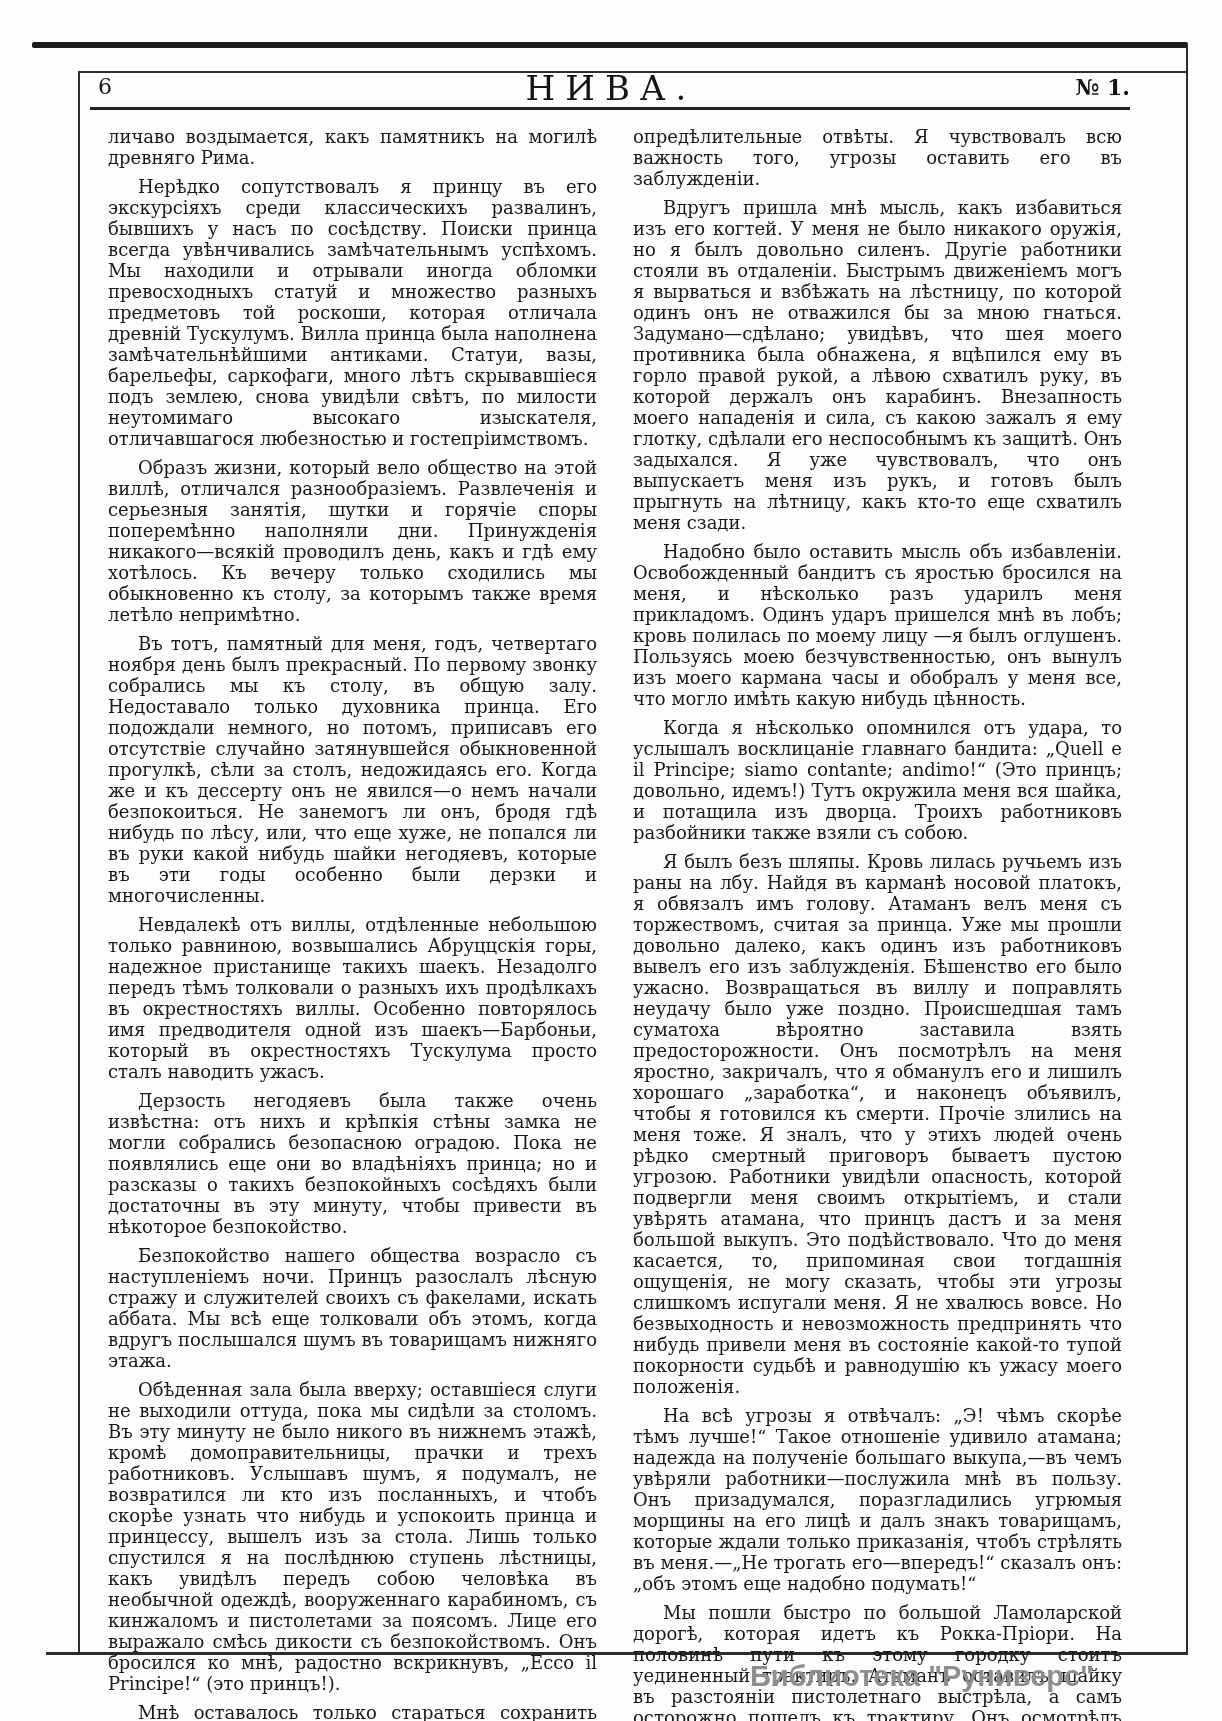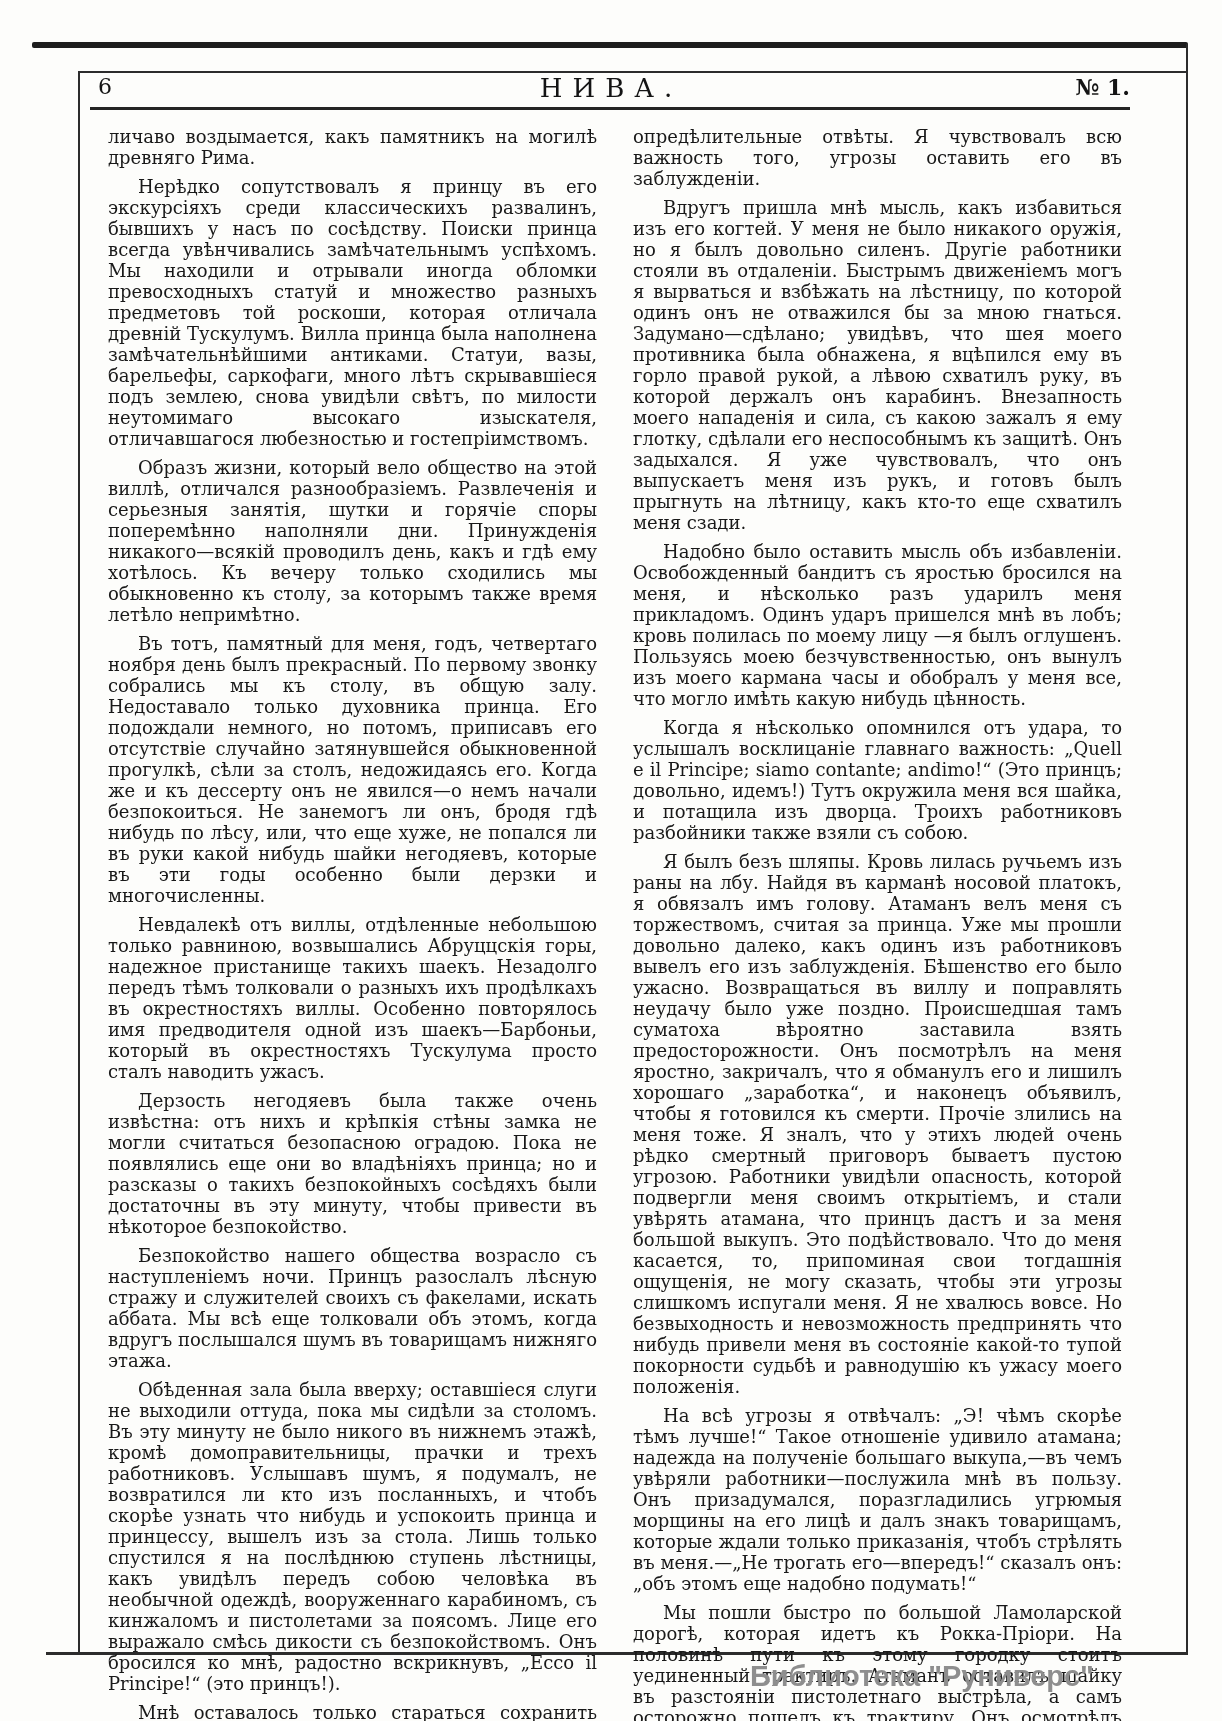--- a/index.html
+++ b/index.html
@@ -47,21 +47,21 @@
     width: 1040px; height: 3px; background: #242424;
   }
   
   .page-number {
     position: absolute; left: 98px; top: 74px;
     font-size: 22px; line-height: 26px; color: #141414;
   }
   .masthead {
     position: absolute; left: 0; top: 74px; width: 1222px;
     text-align: center;
-    font-size: 26px; line-height: 28px;
+    font-size: 34px; line-height: 28px;
     letter-spacing: 10px;
     color: #141414;
   }
   .issue-number {
     position: absolute; left: 990px; top: 74px; width: 140px;
     text-align: right;
     font-size: 22px; line-height: 26px;
     font-weight: bold;
     color: #141414;
   }
@@ -107,31 +107,31 @@
   <div class="masthead">НИВА.</div>
   <div class="issue-number">№ 1.</div>
   <div class="header-rule"></div>
 
   <div class="col col-left">
     <p class="cont">личаво воздымается, какъ памятникъ на могилѣ древняго Рима.</p>
     <p>Нерѣдко сопутствовалъ я принцу въ его экскурсіяхъ среди классическихъ развалинъ, бывшихъ у насъ по сосѣдству. Поиски принца всегда увѣнчивались замѣчательнымъ успѣхомъ. Мы находили и отрывали иногда обломки превосходныхъ статуй и множество разныхъ предметовъ той роскоши, которая отличала древній Тускулумъ. Вилла принца была наполнена замѣчательнѣйшими антиками. Статуи, вазы, барельефы, саркофаги, много лѣтъ скрывавшіеся подъ землею, снова увидѣли свѣтъ, по милости неутомимаго высокаго изыскателя, отличавшагося любезностью и гостепріимствомъ.</p>
     <p>Образъ жизни, который вело общество на этой виллѣ, отличался разнообразіемъ. Развлеченія и серьезныя занятія, шутки и горячіе споры поперемѣнно наполняли дни. Принужденія никакого—всякій проводилъ день, какъ и гдѣ ему хотѣлось. Къ вечеру только сходились мы обыкновенно къ столу, за которымъ также время летѣло непримѣтно.</p>
     <p>Въ тотъ, памятный для меня, годъ, четвертаго ноября день былъ прекрасный. По первому звонку собрались мы къ столу, въ общую залу. Недоставало только духовника принца. Его подождали немного, но потомъ, приписавъ его отсутствіе случайно затянувшейся обыкновенной прогулкѣ, сѣли за столъ, недожидаясь его. Когда же и къ дессерту онъ не явился—о немъ начали безпокоиться. Не занемогъ ли онъ, бродя гдѣ нибудь по лѣсу, или, что еще хуже, не попался ли въ руки какой нибудь шайки негодяевъ, которые въ эти годы особенно были дерзки и многочисленны.</p>
     <p>Невдалекѣ отъ виллы, отдѣленные небольшою только равниною, возвышались Абруццскія горы, надежное пристанище такихъ шаекъ. Незадолго передъ тѣмъ толковали о разныхъ ихъ продѣлкахъ въ окрестностяхъ виллы. Особенно повторялось имя предводителя одной изъ шаекъ—Барбоньи, который въ окрестностяхъ Тускулума просто сталъ наводить ужасъ.</p>
-    <p>Дерзость негодяевъ была также очень извѣстна: отъ нихъ и крѣпкія стѣны замка не могли считаться безопасною оградою. Пока не появлялись еще они во владѣніяхъ принца; но и разсказы о такихъ безпокойныхъ сосѣдяхъ были достаточны въ эту минуту, чтобы привести въ нѣкоторое безпокойство.</p>
+    <p>Дерзость негодяевъ была также очень извѣстна: отъ нихъ и крѣпкія стѣны замка не могли собрались безопасною оградою. Пока не появлялись еще они во владѣніяхъ принца; но и разсказы о такихъ безпокойныхъ сосѣдяхъ были достаточны въ эту минуту, чтобы привести въ нѣкоторое безпокойство.</p>
     <p>Безпокойство нашего общества возрасло съ наступленіемъ ночи. Принцъ разослалъ лѣсную стражу и служителей своихъ съ факелами, искать аббата. Мы всѣ еще толковали объ этомъ, когда вдругъ послышался шумъ въ товарищамъ нижняго этажа.</p>
     <p>Обѣденная зала была вверху; оставшіеся слуги не выходили оттуда, пока мы сидѣли за столомъ. Въ эту минуту не было никого въ нижнемъ этажѣ, кромѣ домоправительницы, прачки и трехъ работниковъ. Услышавъ шумъ, я подумалъ, не возвратился ли кто изъ посланныхъ, и чтобъ скорѣе узнать что нибудь и успокоить принца и принцессу, вышелъ изъ за стола. Лишь только спустился я на послѣднюю ступень лѣстницы, какъ увидѣлъ передъ собою человѣка въ необычной одеждѣ, вооруженнаго карабиномъ, съ кинжаломъ и пистолетами за поясомъ. Лице его выражало смѣсь дикости съ безпокойствомъ. Онъ бросился ко мнѣ, радостно вскрикнувъ, „Ecco il Principe!“ (это принцъ!).</p>
     <p>Мнѣ оставалось только стараться сохранить хладнокровіе и присутствіе духа. Въ концѣ корридора, увидѣлъ я еще нѣсколько человѣкъ, также странно одѣтыхъ и вооруженныхъ, какъ и тотъ, который меня схватилъ. Они стерегли женщинъ и работниковъ. Негодяй, державшій меня за воротъ, нѣсколько разъ, нетерпѣливо повторялъ вопросъ—принцъ я, или нѣтъ. Ему видимо хотѣлось захватить самаго принца, и требовать потомъ большой выкупъ. Онъ разсердился, получая отъ меня не-</p>
   </div>
 
   <div class="col col-right">
     <p class="cont">опредѣлительные отвѣты. Я чувствовалъ всю важность того, угрозы оставить его въ заблужденіи.</p>
     <p>Вдругъ пришла мнѣ мысль, какъ избавиться изъ его когтей. У меня не было никакого оружія, но я былъ довольно силенъ. Другіе работники стояли въ отдаленіи. Быстрымъ движеніемъ могъ я вырваться и взбѣжать на лѣстницу, по которой одинъ онъ не отважился бы за мною гнаться. Задумано—сдѣлано; увидѣвъ, что шея моего противника была обнажена, я вцѣпился ему въ горло правой рукой, а лѣвою схватилъ руку, въ которой держалъ онъ карабинъ. Внезапность моего нападенія и сила, съ какою зажалъ я ему глотку, сдѣлали его неспособнымъ къ защитѣ. Онъ задыхался. Я уже чувствовалъ, что онъ выпускаетъ меня изъ рукъ, и готовъ былъ прыгнуть на лѣтницу, какъ кто-то еще схватилъ меня сзади.</p>
     <p>Надобно было оставить мысль объ избавленіи. Освобожденный бандитъ съ яростью бросился на меня, и нѣсколько разъ ударилъ меня прикладомъ. Одинъ ударъ пришелся мнѣ въ лобъ; кровь полилась по моему лицу —я былъ оглушенъ. Пользуясь моею безчувственностью, онъ вынулъ изъ моего кармана часы и обобралъ у меня все, что могло имѣть какую нибудь цѣнность.</p>
-    <p>Когда я нѣсколько опомнился отъ удара, то услышалъ восклицаніе главнаго важность: „Quell e il Principe; siamo contante; andimo!“ (Это принцъ; довольно, идемъ!) Тутъ окружила меня вся шайка, и потащила изъ дворца. Троихъ работниковъ разбойники также взяли съ собою.</p>
+    <p>Когда я нѣсколько опомнился отъ удара, то услышалъ восклицаніе главнаго бандита: „Quell e il Principe; siamo contante; andimo!“ (Это принцъ; довольно, идемъ!) Тутъ окружила меня вся шайка, и потащила изъ дворца. Троихъ работниковъ разбойники также взяли съ собою.</p>
     <p>Я былъ безъ шляпы. Кровь лилась ручьемъ изъ раны на лбу. Найдя въ карманѣ носовой платокъ, я обвязалъ имъ голову. Атаманъ велъ меня съ торжествомъ, считая за принца. Уже мы прошли довольно далеко, какъ одинъ изъ работниковъ вывелъ его изъ заблужденія. Бѣшенство его было ужасно. Возвращаться въ виллу и поправлять неудачу было уже поздно. Происшедшая тамъ суматоха вѣроятно заставила взять предосторожности. Онъ посмотрѣлъ на меня яростно, закричалъ, что я обманулъ его и лишилъ хорошаго „заработка“, и наконецъ объявилъ, чтобы я готовился къ смерти. Прочіе злились на меня тоже. Я зналъ, что у этихъ людей очень рѣдко смертный приговоръ бываетъ пустою угрозою. Работники увидѣли опасность, которой подвергли меня своимъ открытіемъ, и стали увѣрять атамана, что принцъ дастъ и за меня большой выкупъ. Это подѣйствовало. Что до меня касается, то, припоминая свои тогдашнія ощущенія, не могу сказать, чтобы эти угрозы слишкомъ испугали меня. Я не хвалюсь вовсе. Но безвыходность и невозможность предпринять что нибудь привели меня въ состояніе какой-то тупой покорности судьбѣ и равнодушію къ ужасу моего положенія.</p>
     <p>На всѣ угрозы я отвѣчалъ: „Э! чѣмъ скорѣе тѣмъ лучше!“ Такое отношеніе удивило атамана; надежда на полученіе большаго выкупа,—въ чемъ увѣряли работники—послужила мнѣ въ пользу. Онъ призадумался, поразгладились угрюмыя морщины на его лицѣ и далъ знакъ товарищамъ, которые ждали только приказанія, чтобъ стрѣлять въ меня.—„Не трогать его—впередъ!“ сказалъ онъ: „объ этомъ еще надобно подумать!“</p>
     <p>Мы пошли быстро по большой Ламоларской дорогѣ, которая идетъ къ Рокка-Пріори. На половинѣ пути къ этому городку стоитъ уединенный трактиръ. Атаманъ оставилъ шайку въ разстояніи пистолетнаго выстрѣла, а самъ осторожно пошелъ къ трактиру. Онъ осмотрѣлъ внимательно дверь, и поспѣшно воротясь къ намъ, подалъ знакъ своей командѣ, чтобы всѣ потихоньку приблизились. Въ послѣдствіи оказалось, что здѣсь былъ одинъ изъ тѣхъ гнусныхъ притоновъ, которые служатъ мѣстомъ тайныхъ сходокъ бандитовъ. Хозяинъ былъ соумышленникъ атамана, какъ вѣроятно и многихъ другихъ предводителей шаекъ. Въ случаѣ нахожденія въ трактирѣ патруля или жандармовъ, онъ ставилъ на две-</p>
   </div>
 
   <div class="watermark">Библиотека "Руниверс"</div>
 
 </div>
 
 </body></html>

